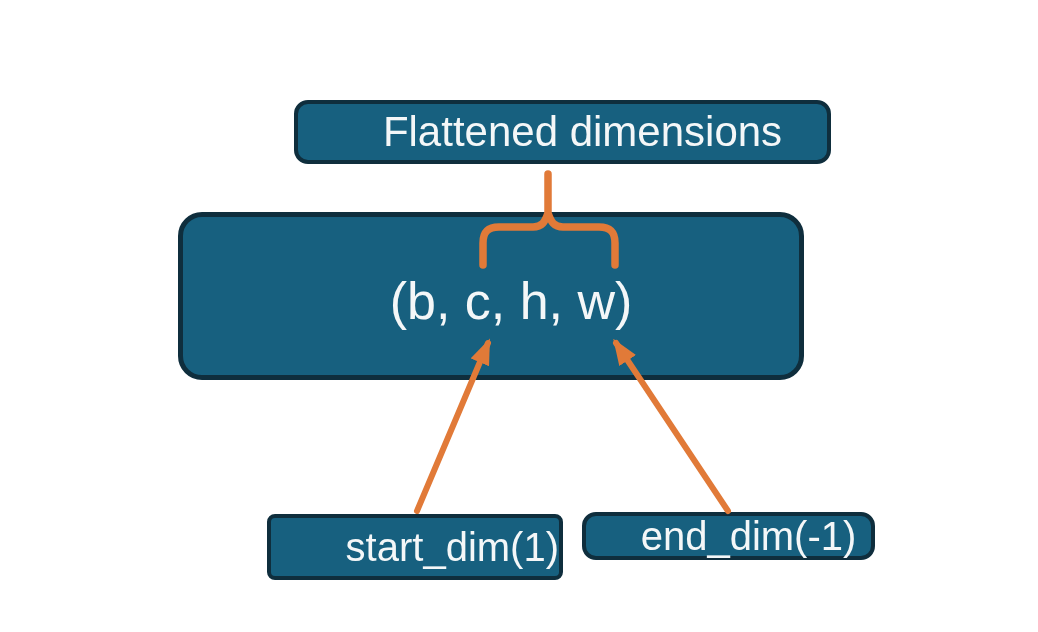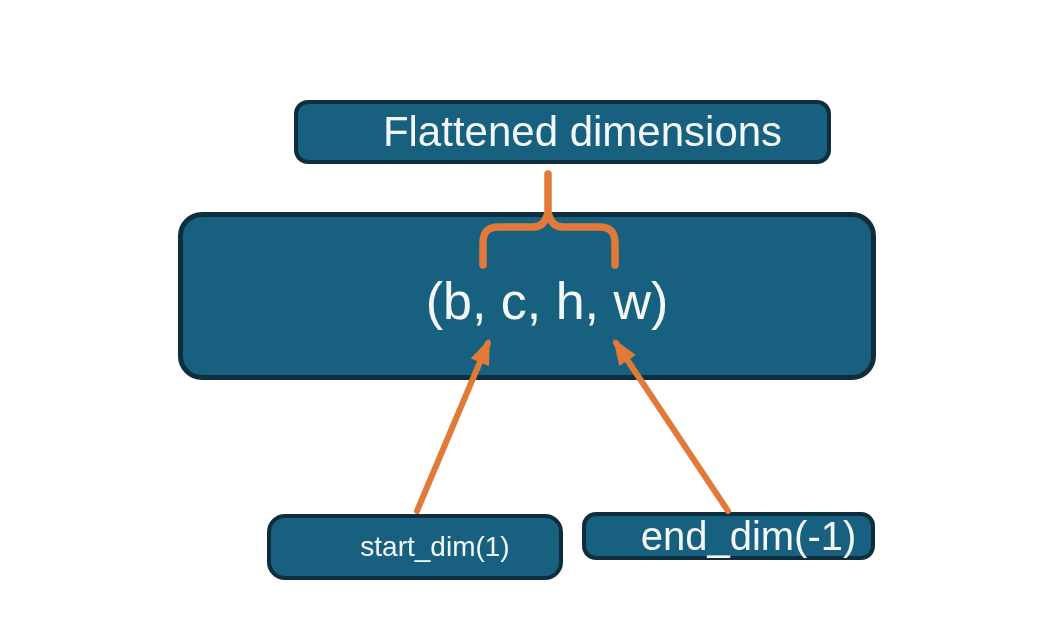--- a/index.html
+++ b/index.html
@@ -32,31 +32,32 @@
     padding-left: 40px;
   }
   .box-top {
     left: 294px; top: 100px;
     width: 537px; height: 64px;
     border-radius: 14px;
     font-size: 42px;
   }
   .box-middle {
     left: 178px; top: 212px;
-    width: 698px; height: 168px;
+    width: 626px; height: 168px;
     border-radius: 24px;
     border-width: 5px;
     font-size: 52px;
   }
   .box-middle .label { margin-top: 10px; }
   .box-bottom-left {
     left: 267px; top: 514px;
     width: 296px; height: 66px;
-    border-radius: 18px;
-    font-size: 28px;
+    border-radius: 8px;
+    font-size: 40px;
+    justify-content: flex-end;
   }
   .box-bottom-right {
     left: 582px; top: 512px;
     width: 293px; height: 48px;
     border-radius: 14px;
     font-size: 40px;
   }
   .connector-layer {
     position: absolute;
     inset: 0;

